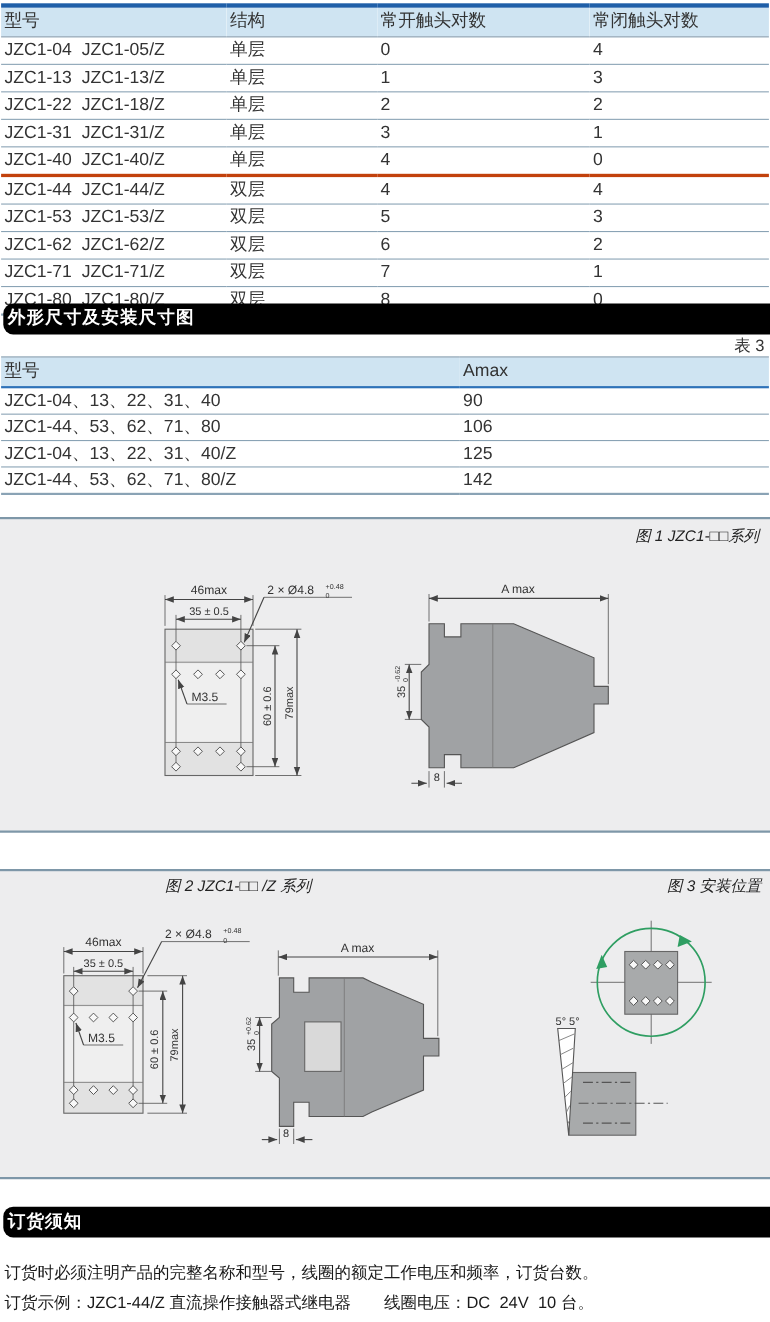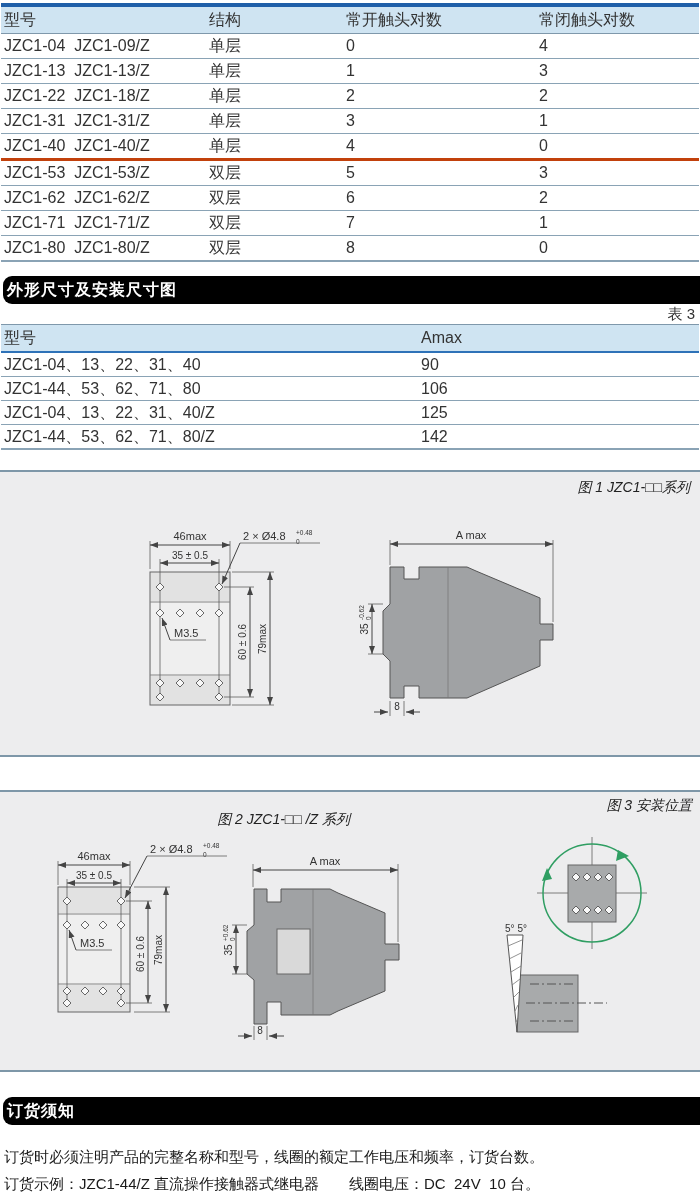--- a/index.html
+++ b/index.html
@@ -32,21 +32,21 @@
   .banner.b1{top:276px;}
   .banner.b2{top:1097px;}
 
   
   .figbox{position:absolute;left:0;right:0;background:#ededee;
           border-top:2px solid #7e97a8;border-bottom:2px solid #7e97a8;}
   .fb1{top:470px;height:283px;}
   .fb2{top:790px;height:278px;}
   .figcap{position:absolute;font-size:14px;color:#222;font-style:italic;}
   .cap1{top:7px;right:10px;}
-  .cap2{top:19px;left:150px;width:200px;text-align:right;}
+  .cap2{top:5px;left:150px;width:200px;text-align:left;}
   .cap3{top:5px;right:8px;}
   .figbox svg{position:absolute;left:0;top:0;}
 
   svg text{fill:#333;font-family:"Liberation Sans","DejaVu Sans",sans-serif;}
   .dim{stroke:#444;stroke-width:1;fill:none;}
   .ext{stroke:#555;stroke-width:0.75;fill:none;}
   .body-fill{fill:#a0a2a4;stroke:#555;stroke-width:1;}
   .front-fill{fill:#e2e2e2;stroke:#666;stroke-width:1;}
   .band{fill:#efefef;stroke:none;}
   .inner-line{stroke:#777;stroke-width:0.75;}
@@ -76,21 +76,21 @@
     <thead>
       <tr>
         <th>型号</th>
         <th>结构</th>
         <th>常开触头对数</th>
         <th>常闭触头对数</th>
       </tr>
     </thead>
     <tbody>
       <tr>
-        <td>JZC1-04  JZC1-09/Z</td>
+        <td>JZC1-04  JZC1-05/Z</td>
         <td>单层</td>
         <td>0</td>
         <td>4</td>
       </tr>
       <tr>
         <td>JZC1-13  JZC1-13/Z</td>
         <td>单层</td>
         <td>1</td>
         <td>3</td>
       </tr>
@@ -104,20 +104,26 @@
         <td>JZC1-31  JZC1-31/Z</td>
         <td>单层</td>
         <td>3</td>
         <td>1</td>
       </tr>
       <tr class="sep-thick">
         <td>JZC1-40  JZC1-40/Z</td>
         <td>单层</td>
         <td>4</td>
         <td>0</td>
+      </tr>
+      <tr>
+        <td>JZC1-44  JZC1-44/Z</td>
+        <td>双层</td>
+        <td>4</td>
+        <td>4</td>
       </tr>
       <tr>
         <td>JZC1-53  JZC1-53/Z</td>
         <td>双层</td>
         <td>5</td>
         <td>3</td>
       </tr>
       <tr>
         <td>JZC1-62  JZC1-62/Z</td>
         <td>双层</td>

